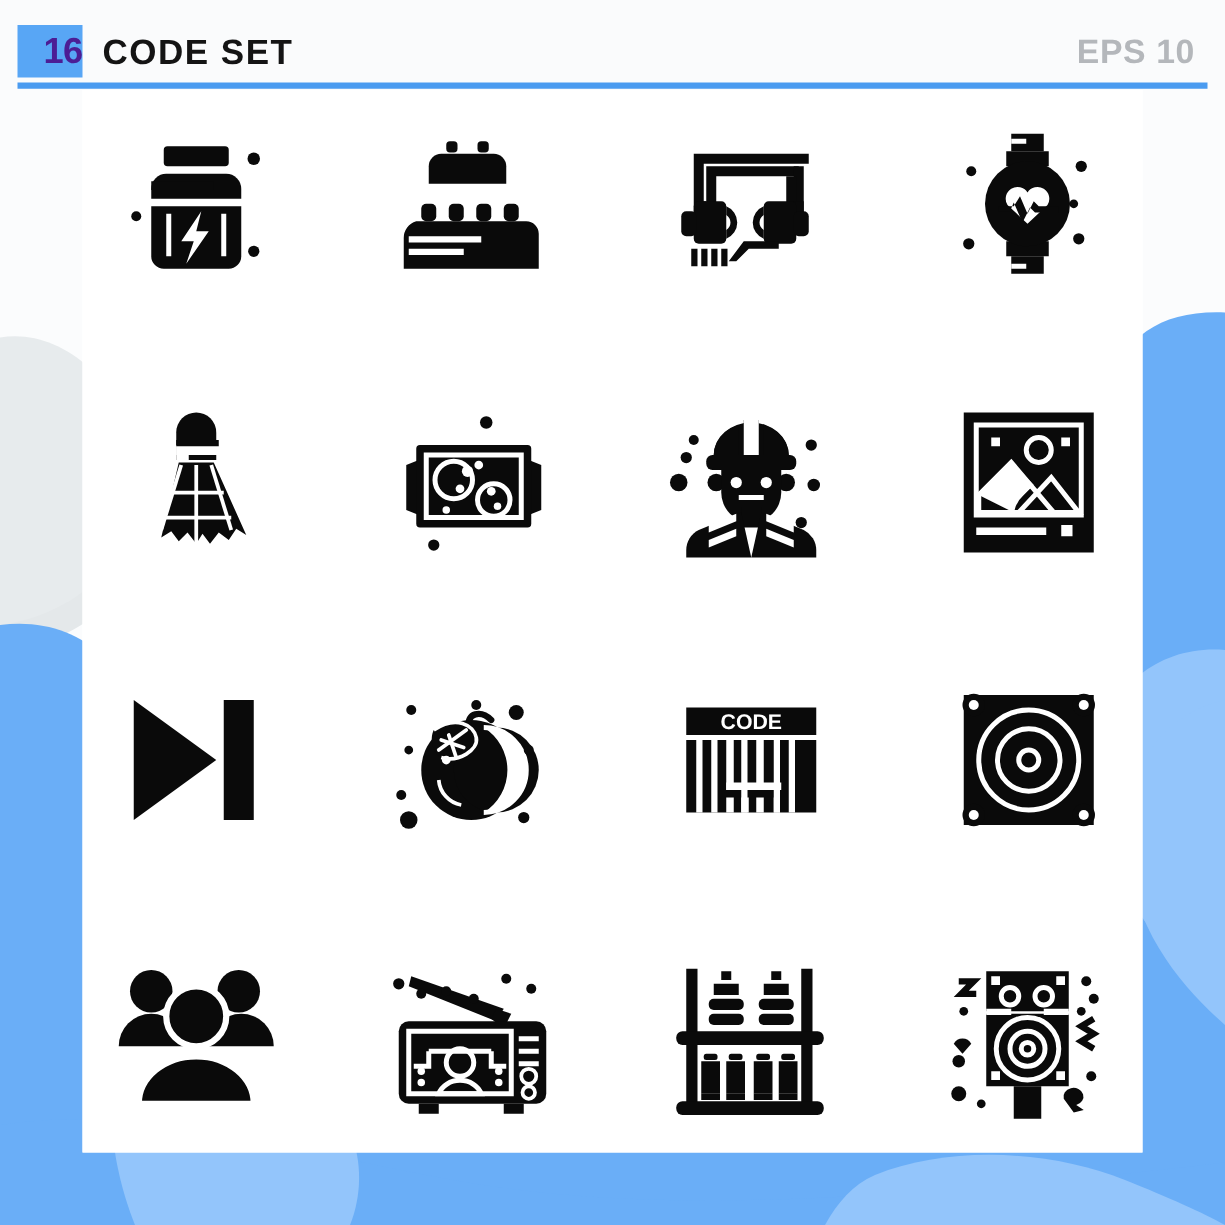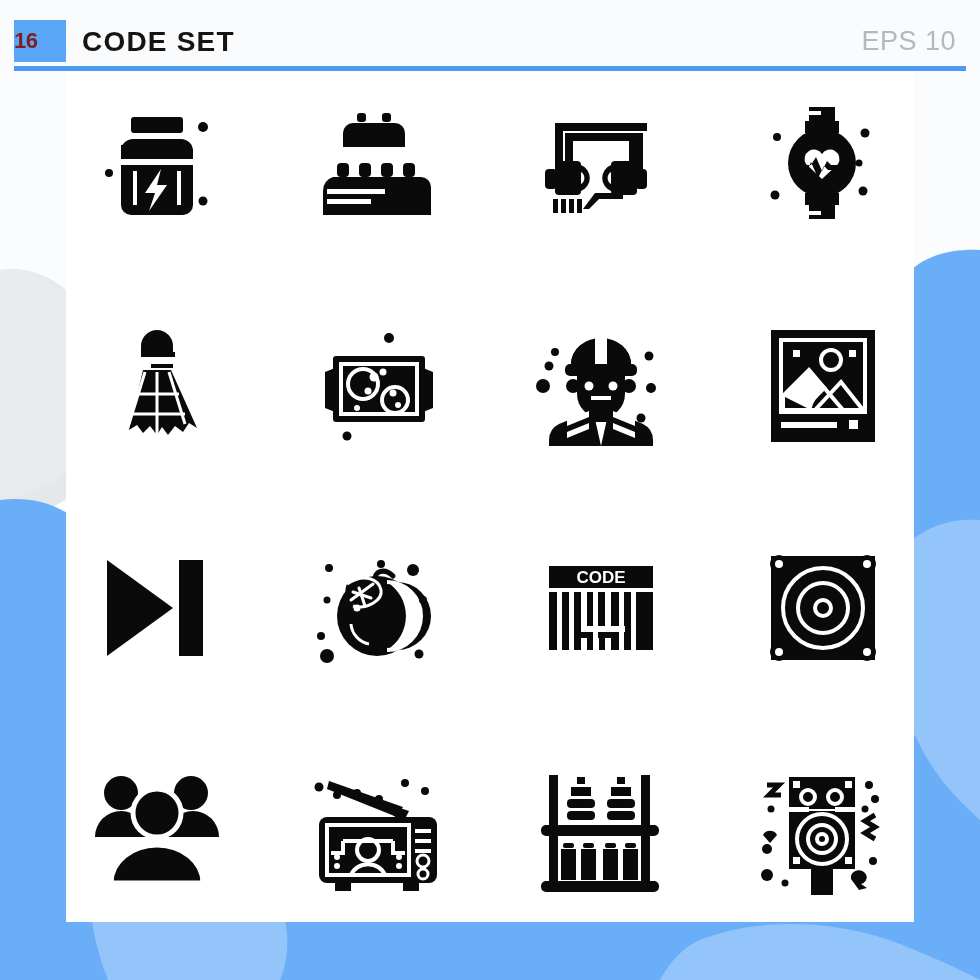--- a/index.html
+++ b/index.html
@@ -14,33 +14,33 @@
   
   .bg-layer{position:absolute;inset:0;width:980px;height:980px;}
   .bg-svg{position:absolute;left:0;top:0;}
 
   
   .header{position:absolute;left:0;top:0;width:980px;height:72px;}
   .badge{
     position:absolute;left:14px;top:20px;
     width:52px;height:42px;
     background:#58a6f5;
-    color:#7f1d1d;
-    font-size:22px;font-weight:bold;
-    line-height:42px;text-align:left;
+    color:#4c1d95;
+    font-size:29px;font-weight:bold;
+    line-height:42px;text-align:right;
     letter-spacing:-0.5px;
   }
   .title{
     position:absolute;left:82px;top:26px;
     font-size:28px;font-weight:bold;color:#141414;
     letter-spacing:1.2px;
   }
   .eps{
     position:absolute;right:24px;top:26px;
-    font-size:27px;font-weight:normal;color:#b4b7bb;
+    font-size:27px;font-weight:bold;color:#b4b7bb;
     letter-spacing:0.5px;
   }
   .rule{
     position:absolute;left:14px;top:66px;
     width:952px;height:5px;background:#4a9bf0;
   }
 
   
   .card{
     position:absolute;left:66px;top:72px;

